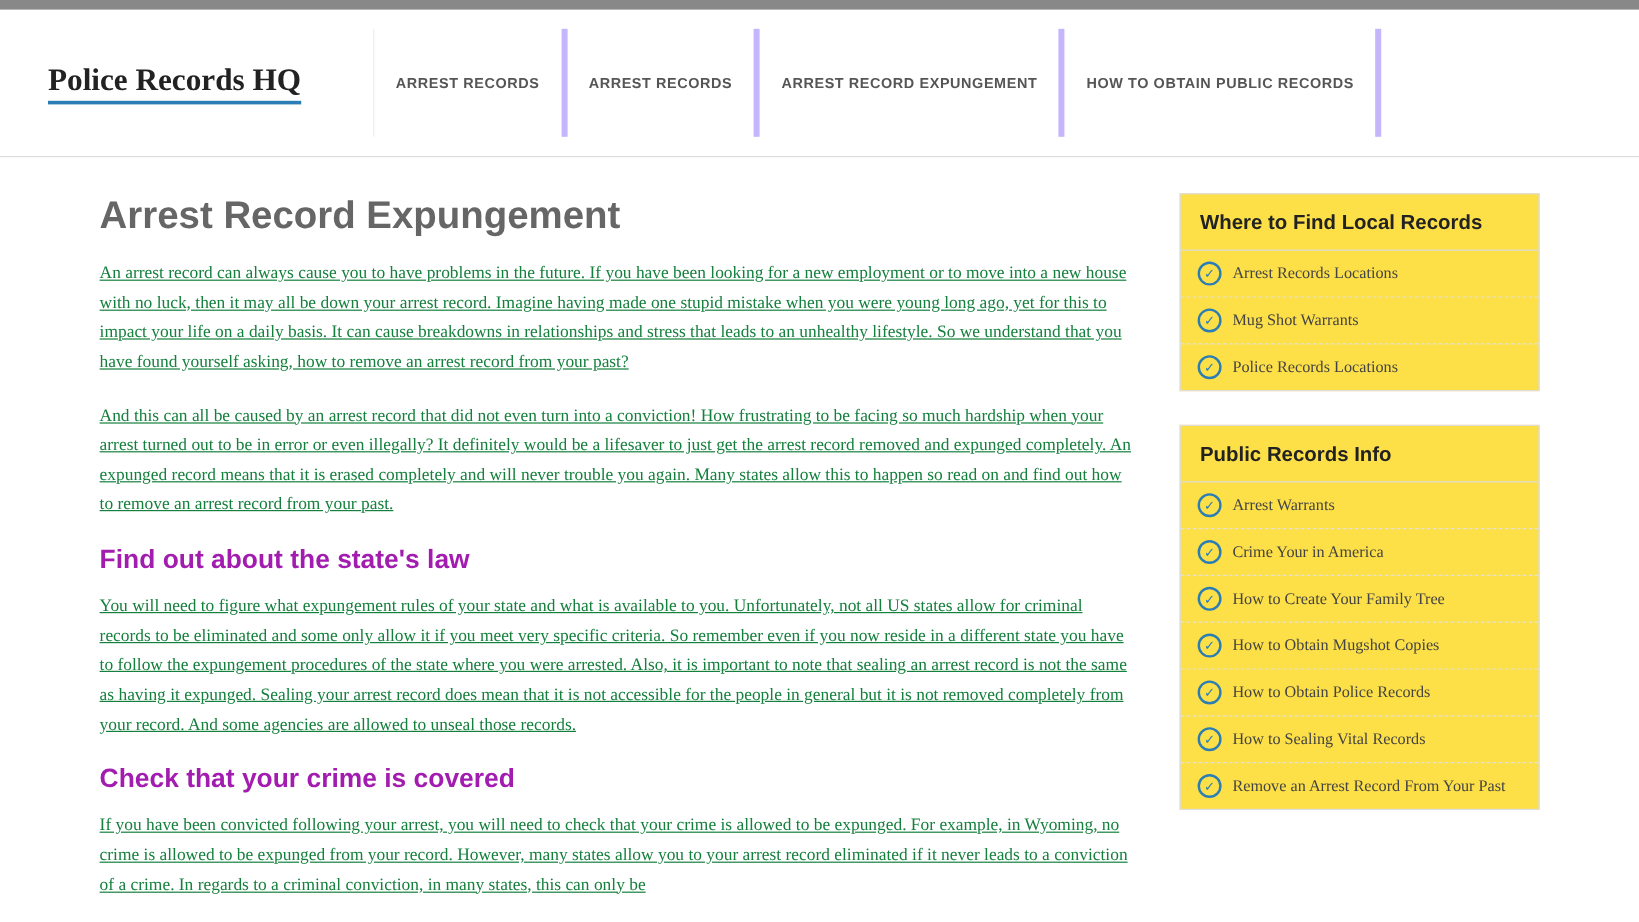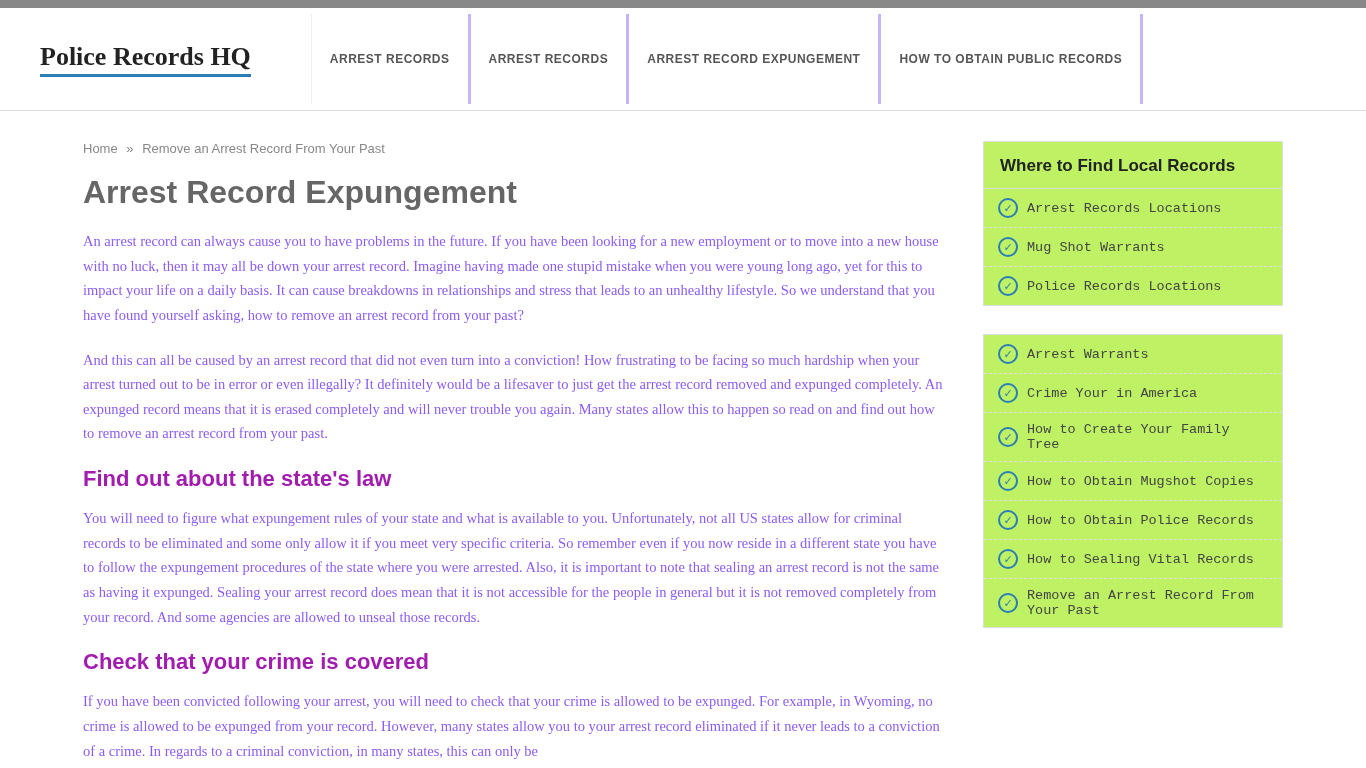--- a/index.html
+++ b/index.html
@@ -8,21 +8,21 @@
     
     .top-bar {
       height: 8px;
       background: #888;
     }
 
     
     header {
       display: flex;
       align-items: center;
-      padding: 6px 40px;
+      padding: 16px 40px;
       border-bottom: 1px solid #ddd;
       min-height: 90px;
     }
 
     .site-logo {
       font-family: Georgia, serif;
       font-size: 26px;
       font-weight: bold;
       color: #222;
       text-decoration: none;
@@ -43,21 +43,21 @@
     nav a {
       display: flex;
       align-items: center;
       padding: 0 18px;
       text-decoration: none;
       font-family: Arial, sans-serif;
       font-size: 12px;
       font-weight: bold;
       color: #555;
       letter-spacing: 0.5px;
-      border-right: 3px solid #c4b5fd;
+      border-right: 5px solid #c4b5fd;
       white-space: nowrap;
     }
     nav a:first-child { border-left: 1px solid #eee; }
 
     
     .page-wrap {
       max-width: 1280px;
       margin: 0 auto;
       padding: 0 40px;
       display: flex;
@@ -88,43 +88,44 @@
       font-family: Arial, sans-serif;
       font-size: 32px;
       font-weight: bold;
       color: #666;
       margin-bottom: 18px;
     }
 
     .article-body p {
       font-size: 14.5px;
       line-height: 1.7;
-      color: #8b5cf6;
+      color: #15803d;
       margin-bottom: 20px;
+      text-decoration: underline;
     }
 
     h2.section-heading {
       font-family: Arial, sans-serif;
       font-size: 22px;
       font-weight: bold;
       color: #a21caf;
       margin-bottom: 14px;
       margin-top: 10px;
     }
 
     
     .sidebar {
       width: 300px;
       flex-shrink: 0;
     }
 
     .sidebar-box {
       border: 1px solid #ddd;
       margin-bottom: 28px;
-      background: #bef264;
+      background: #fde047;
     }
 
     .sidebar-box-title {
       font-family: Arial, sans-serif;
       font-size: 17px;
       font-weight: bold;
       color: #222;
       padding: 14px 16px 12px;
       border-bottom: 1px solid #ddd;
     }
@@ -137,21 +138,21 @@
     .sidebar-box ul li {
       border-bottom: 1px dashed #e0e0e0;
       padding: 9px 14px;
       display: flex;
       align-items: center;
       gap: 9px;
     }
     .sidebar-box ul li:last-child { border-bottom: none; }
 
     .sidebar-box ul li a {
-      font-family: Liberation Mono, monospace;
+      font-family: Liberation Serif, serif;
       font-size: 13.5px;
       color: #444;
       text-decoration: none;
     }
 
     .check-icon {
       display: inline-flex;
       align-items: center;
       justify-content: center;
       width: 20px;
@@ -175,25 +176,20 @@
     <a href="#">ARREST RECORDS</a>
     <a href="#">ARREST RECORD EXPUNGEMENT</a>
     <a href="#">HOW TO OBTAIN PUBLIC RECORDS</a>
   </nav>
 </header>
 
 <div class="page-wrap">
 
   <main class="main-content">
 
-    <div class="breadcrumb">
-      <a href="#">Home</a>
-      <span class="sep">»</span>
-      <span>Remove an Arrest Record From Your Past</span>
-    </div>
 
     <h1 class="page-title">Arrest Record Expungement</h1>
 
     <div class="article-body">
       <p>An arrest record can always cause you to have problems in the future. If you have been looking for a new employment or to move into a new house with no luck, then it may all be down your arrest record. Imagine having made one stupid mistake when you were young long ago, yet for this to impact your life on a daily basis. It can cause breakdowns in relationships and stress that leads to an unhealthy lifestyle. So we understand that you have found yourself asking, how to remove an arrest record from your past?</p>
       <p>And this can all be caused by an arrest record that did not even turn into a conviction! How frustrating to be facing so much hardship when your arrest turned out to be in error or even illegally? It definitely would be a lifesaver to just get the arrest record removed and expunged completely. An expunged record means that it is erased completely and will never trouble you again. Many states allow this to happen so read on and find out how to remove an arrest record from your past.</p>
 
       <h2 class="section-heading">Find out about the state's law</h2>
       <p>You will need to figure what expungement rules of your state and what is available to you. Unfortunately, not all US states allow for criminal records to be eliminated and some only allow it if you meet very specific criteria. So remember even if you now reside in a different state you have to follow the expungement procedures of the state where you were arrested. Also, it is important to note that sealing an arrest record is not the same as having it expunged. Sealing your arrest record does mean that it is not accessible for the people in general but it is not removed completely from your record. And some agencies are allowed to unseal those records.</p>
 
@@ -217,20 +213,21 @@
           <a href="#">Mug Shot Warrants</a>
         </li>
         <li>
           <span class="check-icon">✓</span>
           <a href="#">Police Records Locations</a>
         </li>
       </ul>
     </div>
 
     <div class="sidebar-box">
+      <div class="sidebar-box-title">Public Records Info</div>
       <ul>
         <li>
           <span class="check-icon">✓</span>
           <a href="#">Arrest Warrants</a>
         </li>
         <li>
           <span class="check-icon">✓</span>
           <a href="#">Crime Your in America</a>
         </li>
         <li>

